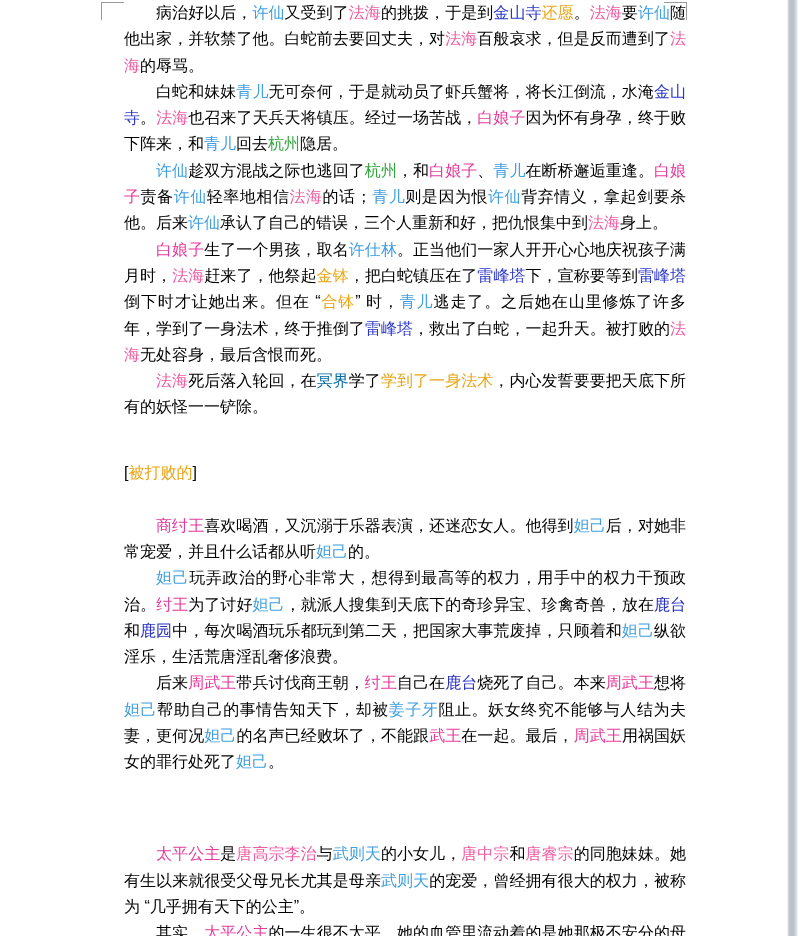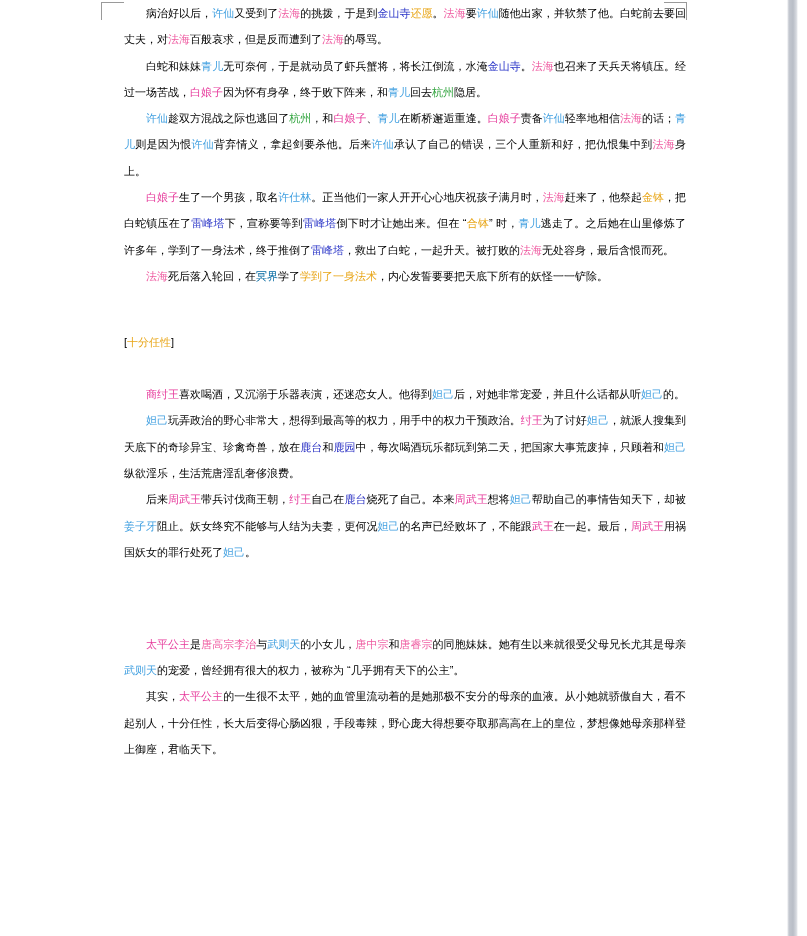--- a/index.html
+++ b/index.html
@@ -55,21 +55,21 @@
   
   #doc-body {
     position: absolute;
     left: 124px;
     top: 0px;
     width: 562px;
   }
 
   p.para {
     margin: 0 0 0.0px 0;
-    font-size: 11px;
+    font-size: 16px;
     line-height: 26.3px;
     color: #000000;
     text-align: justify;
     text-justify: inter-ideograph;
     letter-spacing: 0px;
     font-family: "Liberation Sans", "DejaVu Sans", sans-serif;
     white-space: normal;
   }
   p.para.indent { text-indent: 2em; }
   p.spacer { height: 26.3px; margin: 0; }
@@ -114,21 +114,21 @@
   <div class="corner-mark tr" style="border-color: rgb(154, 154, 154);"></div>
 
   <div id="doc-body">
       <p class="para indent"><span class="tok">病治好以后，</span><span class="tok" style="color: rgb(63, 159, 224);">许仙</span><span class="tok">又受到了</span><span class="tok" style="color: rgb(239, 91, 161);">法海</span><span class="tok">的挑拨，于是到</span><span class="tok" style="color: rgb(43, 54, 200);">金山寺</span><span class="tok" style="color: rgb(232, 165, 22);">还愿</span><span class="tok">。</span><span class="tok" style="color: rgb(239, 91, 161);">法海</span><span class="tok">要</span><span class="tok" style="color: rgb(63, 159, 224);">许仙</span><span class="tok">随他出家，并软禁了他。白蛇前去要回丈夫，对</span><span class="tok" style="color: rgb(239, 91, 161);">法海</span><span class="tok">百般哀求，但是反而遭到了</span><span class="tok" style="color: rgb(239, 91, 161);">法海</span><span class="tok">的辱骂。</span></p>
       <p class="para indent"><span class="tok">白蛇和妹妹</span><span class="tok" style="color: rgb(63, 159, 224);">青儿</span><span class="tok">无可奈何，于是就动员了虾兵蟹将，将长江倒流，水淹</span><span class="tok" style="color: rgb(43, 54, 200);">金山寺</span><span class="tok">。</span><span class="tok" style="color: rgb(239, 91, 161);">法海</span><span class="tok">也召来了天兵天将镇压。经过一场苦战，</span><span class="tok" style="color: rgb(230, 57, 155);">白娘子</span><span class="tok">因为怀有身孕，终于败下阵来，和</span><span class="tok" style="color: rgb(63, 159, 224);">青儿</span><span class="tok">回去</span><span class="tok" style="color: rgb(47, 163, 60);">杭州</span><span class="tok">隐居。</span></p>
       <p class="para indent"><span class="tok" style="color: rgb(63, 159, 224);">许仙</span><span class="tok">趁双方混战之际也逃回了</span><span class="tok" style="color: rgb(47, 163, 60);">杭州</span><span class="tok">，和</span><span class="tok" style="color: rgb(230, 57, 155);">白娘子</span><span class="tok">、</span><span class="tok" style="color: rgb(63, 159, 224);">青儿</span><span class="tok">在断桥邂逅重逢。</span><span class="tok" style="color: rgb(230, 57, 155);">白娘子</span><span class="tok">责备</span><span class="tok" style="color: rgb(63, 159, 224);">许仙</span><span class="tok">轻率地相信</span><span class="tok" style="color: rgb(239, 91, 161);">法海</span><span class="tok">的话；</span><span class="tok" style="color: rgb(63, 159, 224);">青儿</span><span class="tok">则是因为恨</span><span class="tok" style="color: rgb(63, 159, 224);">许仙</span><span class="tok">背弃情义，拿起剑要杀他。后来</span><span class="tok" style="color: rgb(63, 159, 224);">许仙</span><span class="tok">承认了自己的错误，三个人重新和好，把仇恨集中到</span><span class="tok" style="color: rgb(239, 91, 161);">法海</span><span class="tok">身上。</span></p>
       <p class="para indent"><span class="tok" style="color: rgb(230, 57, 155);">白娘子</span><span class="tok">生了一个男孩，取名</span><span class="tok" style="color: rgb(63, 159, 224);">许仕林</span><span class="tok">。正当他们一家人开开心心地庆祝孩子满月时，</span><span class="tok" style="color: rgb(239, 91, 161);">法海</span><span class="tok">赶来了，他祭起</span><span class="tok" style="color: rgb(232, 165, 22);">金钵</span><span class="tok">，把白蛇镇压在了</span><span class="tok" style="color: rgb(43, 54, 200);">雷峰塔</span><span class="tok">下，宣称要等到</span><span class="tok" style="color: rgb(43, 54, 200);">雷峰塔</span><span class="tok">倒下时才让她出来。但在 “</span><span class="tok" style="color: rgb(232, 165, 22);">合钵</span><span class="tok">” 时，</span><span class="tok" style="color: rgb(63, 159, 224);">青儿</span><span class="tok">逃走了。之后她在山里修炼了许多年，学到了一身法术，终于推倒了</span><span class="tok" style="color: rgb(43, 54, 200);">雷峰塔</span><span class="tok">，救出了白蛇，一起升天。被打败的</span><span class="tok" style="color: rgb(239, 91, 161);">法海</span><span class="tok">无处容身，最后含恨而死。</span></p>
       <p class="para indent"><span class="tok" style="color: rgb(239, 91, 161);">法海</span><span class="tok">死后落入轮回，在</span><span class="tok" style="color: #0369a1;">冥界</span><span class="tok">学了</span><span class="tok" style="color: rgb(232, 165, 22);">学到了一身法术</span><span class="tok">，内心发誓要要把天底下所有的妖怪一一铲除。</span></p>
       <p class="spacer"></p>
       <p class="spacer-small"></p>
-      <p class="para section-head"><span class="bracket">[</span><span style="color: rgb(232, 165, 22);">十分任性</span><span class="bracket">]</span></p>
+      <p class="para section-head"><span class="bracket">[</span><span style="color: rgb(232, 165, 22);">被打败的</span><span class="bracket">]</span></p>
       <p class="spacer"></p>
       <p class="para indent"><span class="tok" style="color: rgb(230, 57, 155);">商纣王</span><span class="tok">喜欢喝酒，又沉溺于乐器表演，还迷恋女人。他得到</span><span class="tok" style="color: rgb(63, 159, 224);">妲己</span><span class="tok">后，对她非常宠爱，并且什么话都从听</span><span class="tok" style="color: rgb(63, 159, 224);">妲己</span><span class="tok">的。</span></p>
       <p class="para indent"><span class="tok" style="color: rgb(63, 159, 224);">妲己</span><span class="tok">玩弄政治的野心非常大，想得到最高等的权力，用手中的权力干预政治。</span><span class="tok" style="color: rgb(230, 57, 155);">纣王</span><span class="tok">为了讨好</span><span class="tok" style="color: rgb(63, 159, 224);">妲己</span><span class="tok">，就派人搜集到天底下的奇珍异宝、珍禽奇兽，放在</span><span class="tok" style="color: rgb(42, 48, 196);">鹿台</span><span class="tok">和</span><span class="tok" style="color: rgb(42, 48, 196);">鹿园</span><span class="tok">中，每次喝酒玩乐都玩到第二天，把国家大事荒废掉，只顾着和</span><span class="tok" style="color: rgb(63, 159, 224);">妲己</span><span class="tok">纵欲淫乐，生活荒唐淫乱奢侈浪费。</span></p>
       <p class="para indent"><span class="tok">后来</span><span class="tok" style="color: rgb(230, 57, 155);">周武王</span><span class="tok">带兵讨伐商王朝，</span><span class="tok" style="color: rgb(230, 57, 155);">纣王</span><span class="tok">自己在</span><span class="tok" style="color: rgb(42, 48, 196);">鹿台</span><span class="tok">烧死了自己。本来</span><span class="tok" style="color: rgb(230, 57, 155);">周武王</span><span class="tok">想将</span><span class="tok" style="color: rgb(63, 159, 224);">妲己</span><span class="tok">帮助自己的事情告知天下，却被</span><span class="tok" style="color: rgb(63, 159, 224);">姜子牙</span><span class="tok">阻止。妖女终究不能够与人结为夫妻，更何况</span><span class="tok" style="color: rgb(63, 159, 224);">妲己</span><span class="tok">的名声已经败坏了，不能跟</span><span class="tok" style="color: rgb(230, 57, 155);">武王</span><span class="tok">在一起。最后，</span><span class="tok" style="color: rgb(230, 57, 155);">周武王</span><span class="tok">用祸国妖女的罪行处死了</span><span class="tok" style="color: rgb(63, 159, 224);">妲己</span><span class="tok">。</span></p>
       <p class="spacer"></p>
       <p class="spacer-small"></p>
       <p class="spacer"></p>
       <p class="para indent"><span class="tok" style="color: rgb(230, 57, 155);">太平公主</span><span class="tok">是</span><span class="tok" style="color: rgb(239, 91, 161);">唐高宗李治</span><span class="tok">与</span><span class="tok" style="color: rgb(63, 159, 224);">武则天</span><span class="tok">的小女儿，</span><span class="tok" style="color: rgb(239, 91, 161);">唐中宗</span><span class="tok">和</span><span class="tok" style="color: rgb(239, 91, 161);">唐睿宗</span><span class="tok">的同胞妹妹。她有生以来就很受父母兄长尤其是母亲</span><span class="tok" style="color: rgb(63, 159, 224);">武则天</span><span class="tok">的宠爱，曾经拥有很大的权力，被称为 “几乎拥有天下的公主”。</span></p>
       <p class="para indent"><span class="tok">其实，</span><span class="tok" style="color: rgb(230, 57, 155);">太平公主</span><span class="tok">的一生很不太平，她的血管里流动着的是她那极不安分的母亲的血液。从小她就骄傲自大，看不起别人，十分任性，长大后变得心肠凶狠，手段毒辣，野心庞大得想要夺取那高高在上的皇位，梦想像她母亲那样登上御座，君临天下。</span></p>
     </div>

